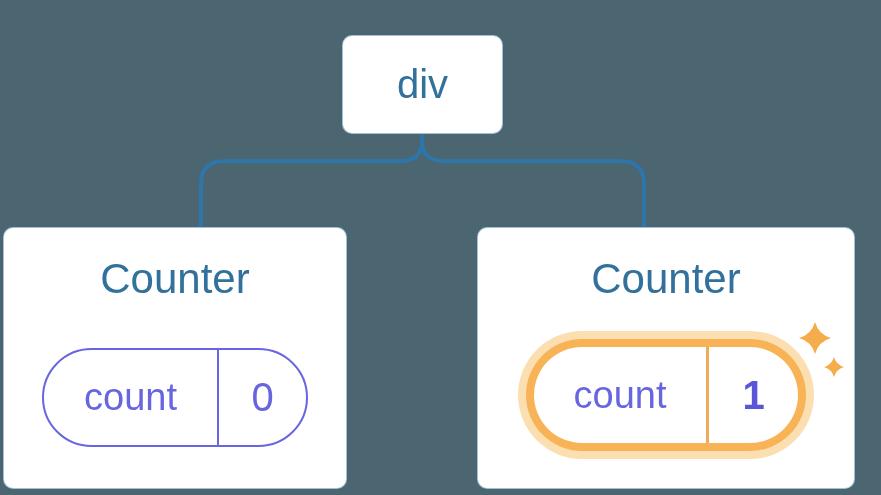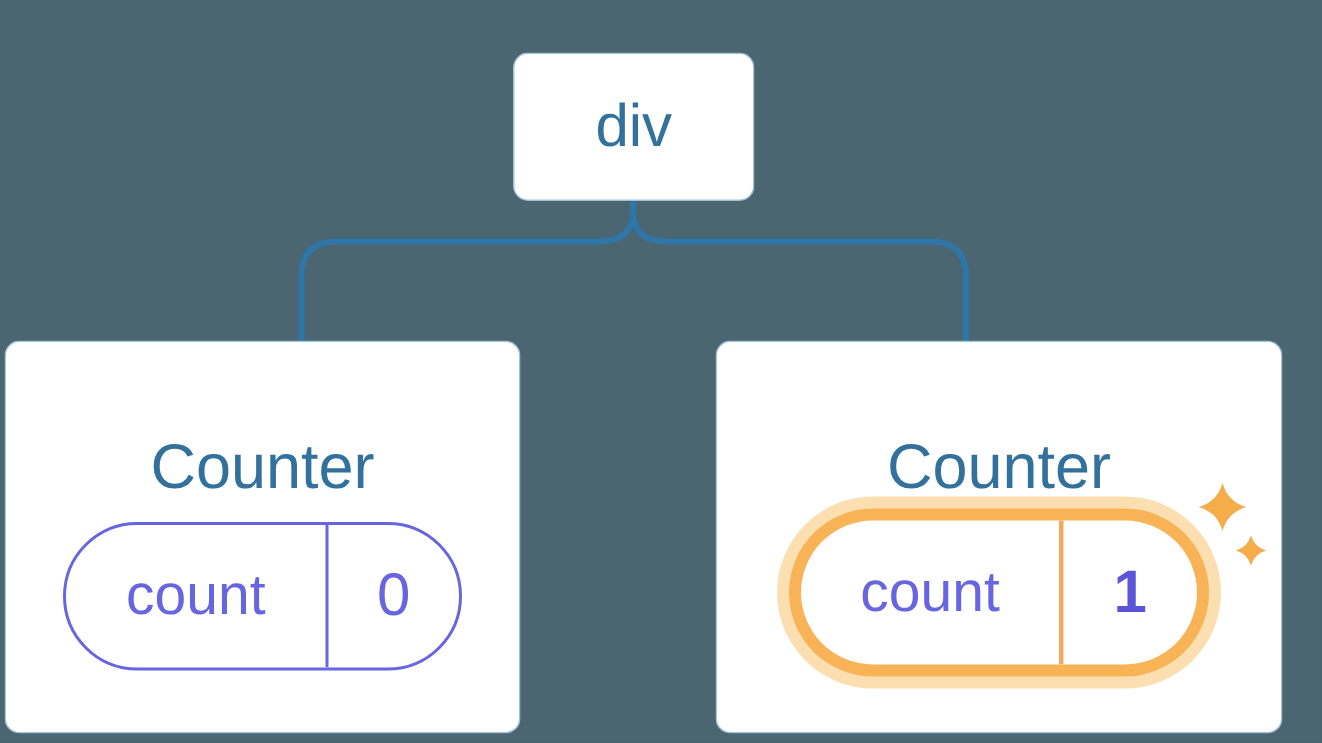--- a/index.html
+++ b/index.html
@@ -43,21 +43,21 @@
     top: 227px;
     height: 262px;
     background: #ffffff;
     border: 1px solid rgba(46,117,168,0.45);
     border-radius: 10px;
     box-sizing: border-box;
   }
   .card-left  { left: 3px;   width: 344px; }
   .card-right { left: 477px; width: 378px; }
   .card-title {
-    padding-top: 60px;
+    padding-top: 28px;
     text-align: center;
     font-size: 42px;
     line-height: 1.1;
     color: #31719C;
   }
   
   .pill {
     position: absolute;
     left: 38px;
     top: 120px;

